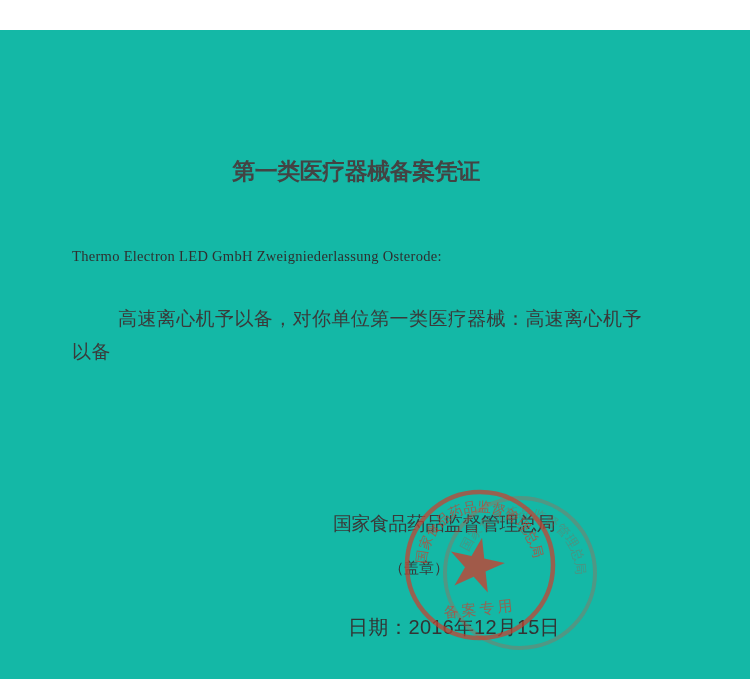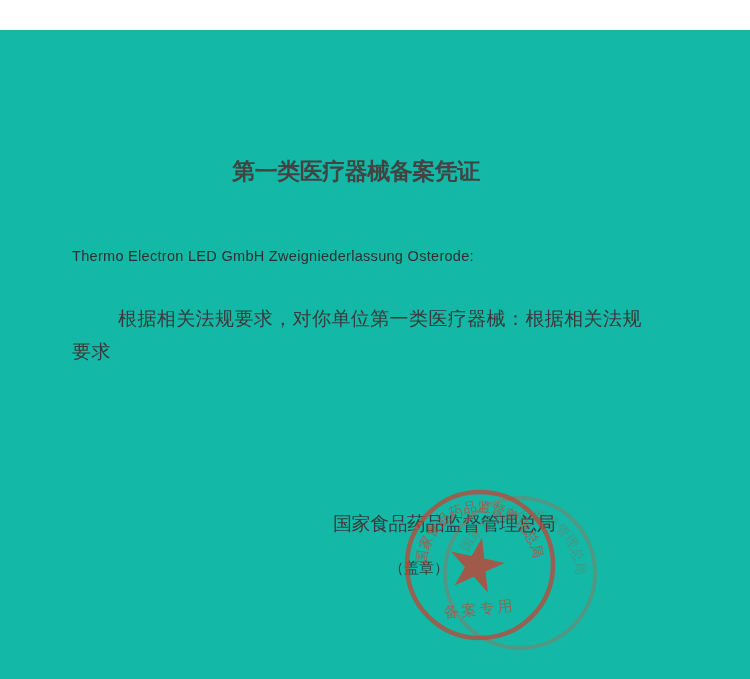--- a/index.html
+++ b/index.html
@@ -17,21 +17,21 @@
     top:126px;left:0;width:712px;
     text-align:center;
     font-size:23px;
     font-weight:600;
     letter-spacing:-0.5px;
     color:#434343;
   }
   .recipient{
     position:absolute;
     top:218px;left:72px;
-    font-family:Liberation Sans, sans-serif;
+    font-family:Liberation Serif, serif;
     font-size:14.5px;
     letter-spacing:0.3px;
     color:#2f2f2f;
     white-space:nowrap;
   }
   .body-para{
     position:absolute;
     top:272px;left:72px;width:580px;
     font-size:19px;
     line-height:33px;
@@ -73,27 +73,28 @@
 </head>
 <body>
 
 <div class="page">
 
   <div class="doc-title">第一类医疗器械备案凭证</div>
 
   <div class="recipient">Thermo Electron LED GmbH Zweigniederlassung Osterode:</div>
 
   <div class="body-para">
-    <div class="body-line indent">根据相关法规要求，对你单位第一类医疗器械：根据相关法规要求</div>
+    <div class="body-line indent">高速离心机予以备，对你单位第一类医疗器械：高速离心机予以备</div>
   </div>
 
   <div class="issuer">国家食品药品监督管理总局</div>
 
   <div class="seal-note">（盖章）</div>
 
+  <div class="date-line">日期：2016年12月15日</div>
 
   <svg class="stamp" viewBox="0 0 240 205" xmlns="http://www.w3.org/2000/svg">
 
     <circle cx="135" cy="105" r="75" fill="none" stroke="#d0503d" stroke-width="4" opacity="0.32"></circle>
     <g opacity="0.30" transform="rotate(18 135 105)">
       <path id="ghostArc" d="M 79 105 A 56 56 0 0 1 191 105" fill="none"></path>
       <text font-size="13" fill="#c9402f" font-family="Liberation Sans, sans-serif">
         <textPath href="#ghostArc" startOffset="4">国家食品药品监督管理总局</textPath>
       </text>
     </g>

